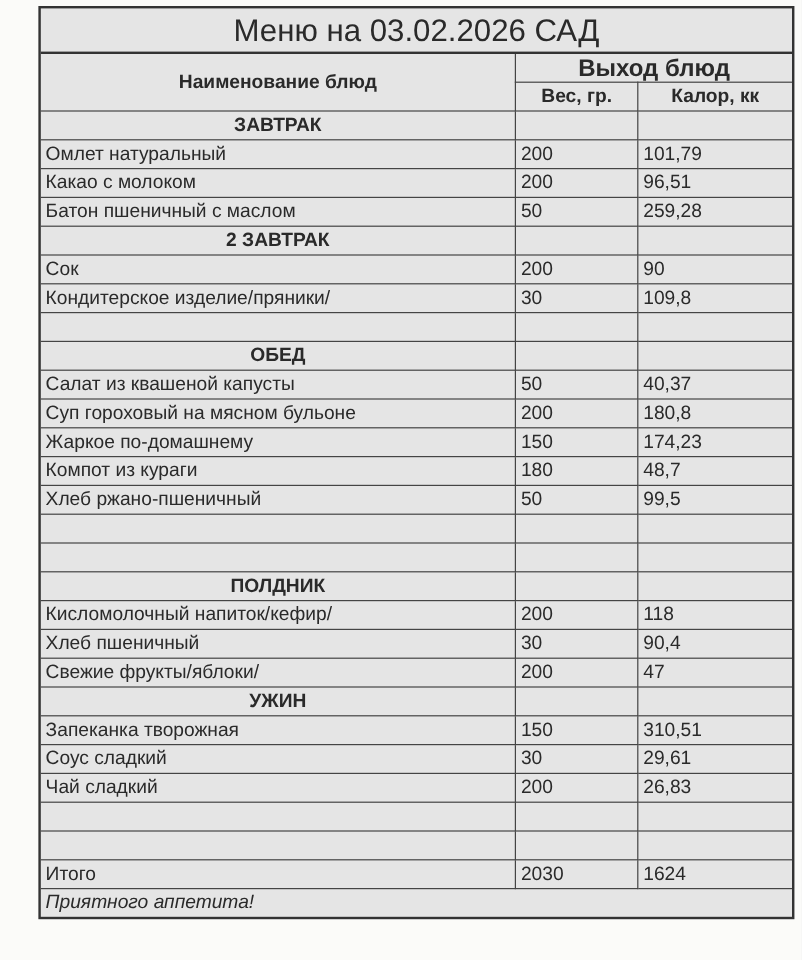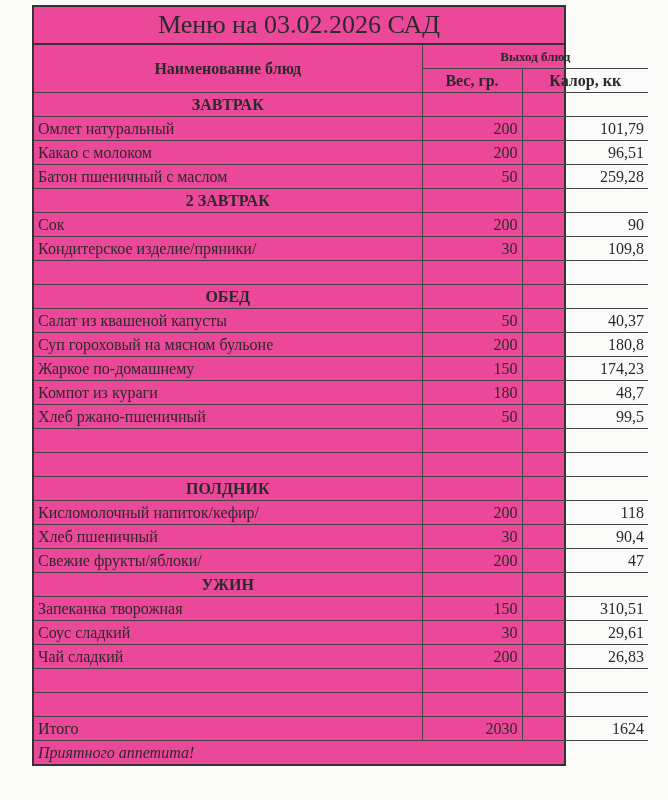--- a/index.html
+++ b/index.html
@@ -1,28 +1,28 @@
 <!DOCTYPE html>
 <html><head>
 <meta charset="utf-8">
 <style>
   html,body{margin:0;padding:0;background:#fbfbf9;}
   body{width:668px;height:800px;position:relative;overflow:hidden;font-family:"Liberation Sans","DejaVu Sans",sans-serif;color:#2a2a2a;}
-  .sheet{position:absolute;left:32px;top:5px;width:534px;border:2px solid #333;box-sizing:border-box;background:#ec4899;font-family:Liberation Serif, serif;}
+  .sheet{position:absolute;left:32px;top:5px;width:630px;border:2px solid #333;box-sizing:border-box;background:#e5e5e5;}
   .title{height:36px;border-bottom:2px solid #333;text-align:center;font-size:26px;line-height:36px;}
   table{border-collapse:collapse;width:100%;table-layout:fixed;}
   td{border:1.5px solid #444;padding:0 4px;font-size:16px;height:23px;line-height:22px;overflow:hidden;white-space:nowrap;}
   col.c1{width:388px;} col.c2{width:100px;} col.c3{width:126px;}
   tr:first-child td{border-top:none;}
   td:first-child{border-left:none;} td:last-child{border-right:none;}
-  .hdr{text-align:center;font-weight:bold;font-size:13px;}
+  .hdr{text-align:center;font-weight:bold;font-size:20px;}
   .hdrname{text-align:center;font-weight:bold;}
   .sub{font-weight:bold;text-align:center;}
   .sec{text-align:center;font-weight:bold;}
-  .num{text-align:right;}
+  .num{text-align:left;}
   .foot{font-style:italic;border-bottom:none;}
   .empty td{height:23px;}
 </style>
 </head>
 <body>
 
 <div class="sheet">
   <div class="title">Меню на 03.02.2026 САД</div>
   <table>
     <colgroup>

